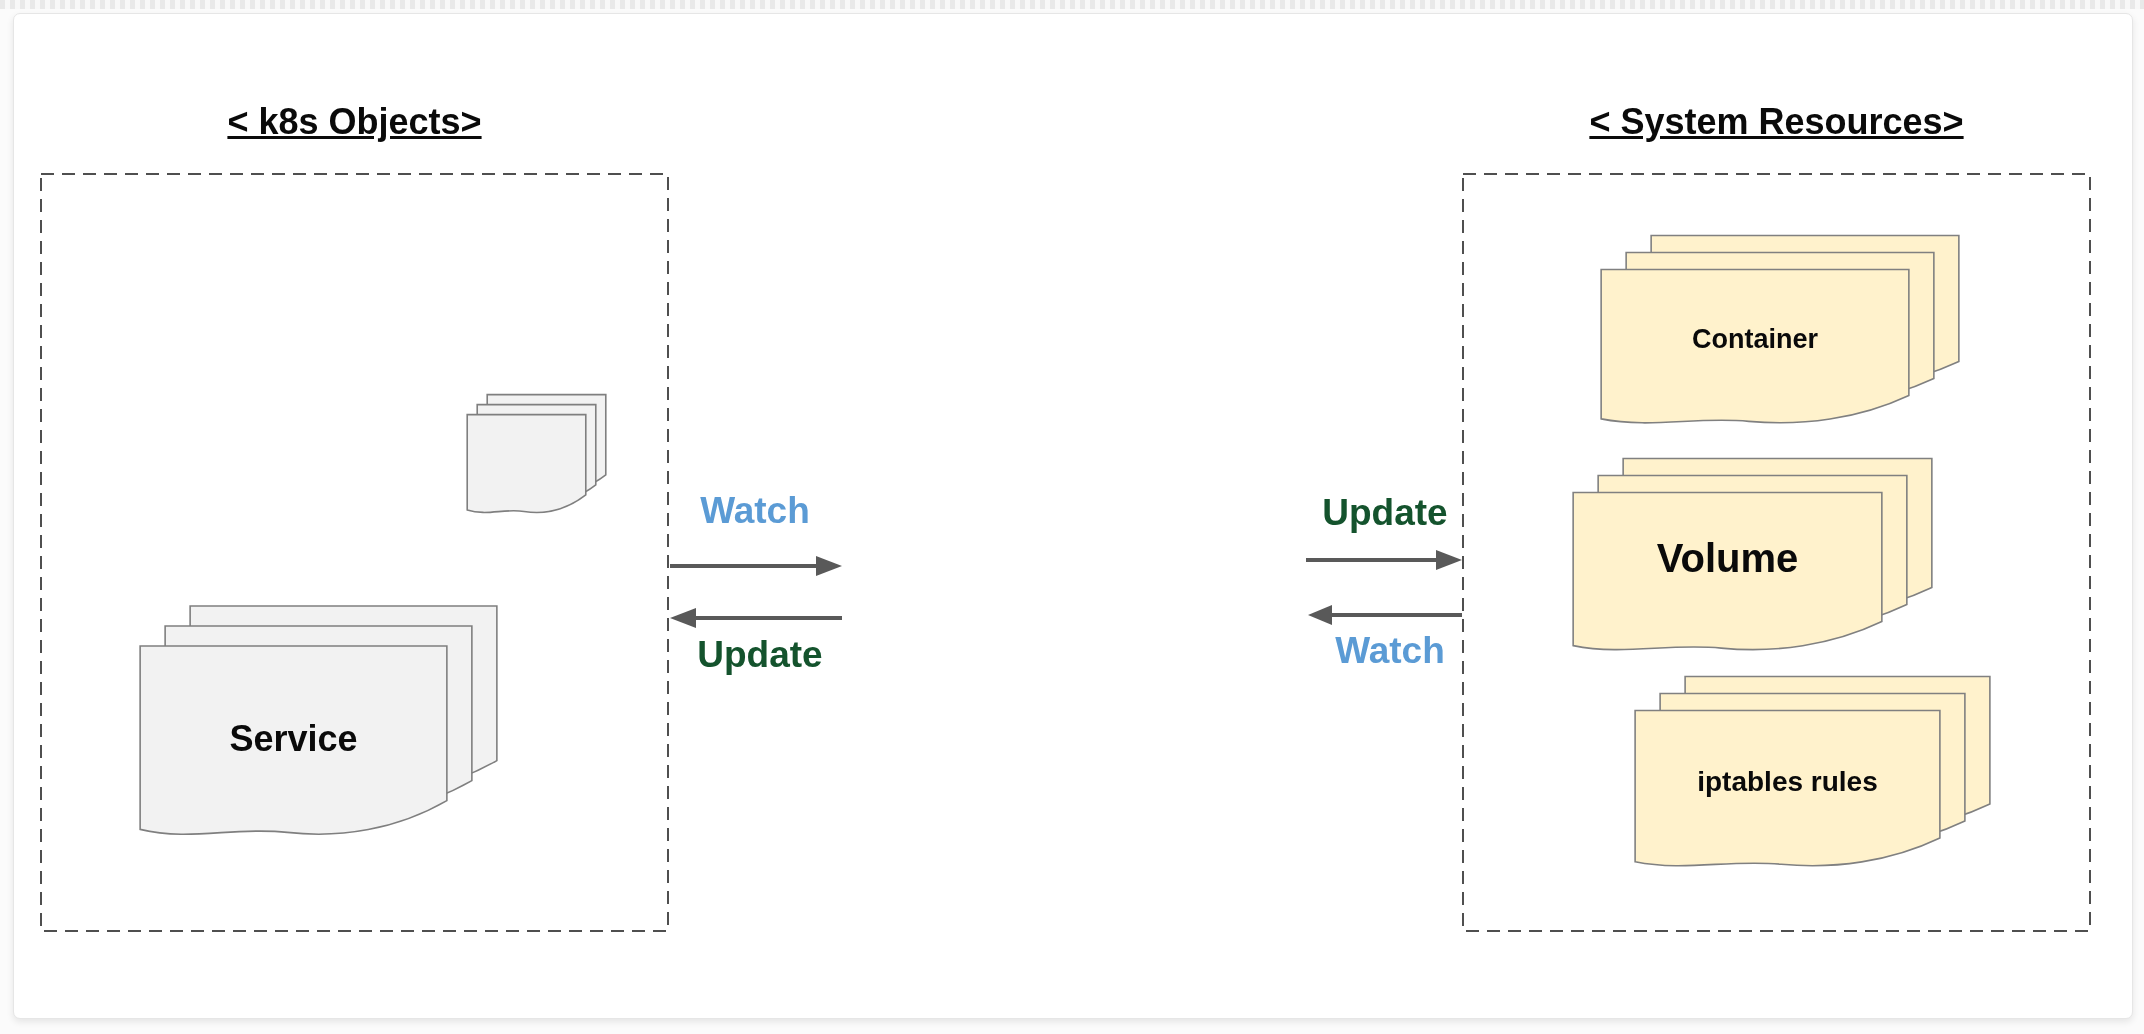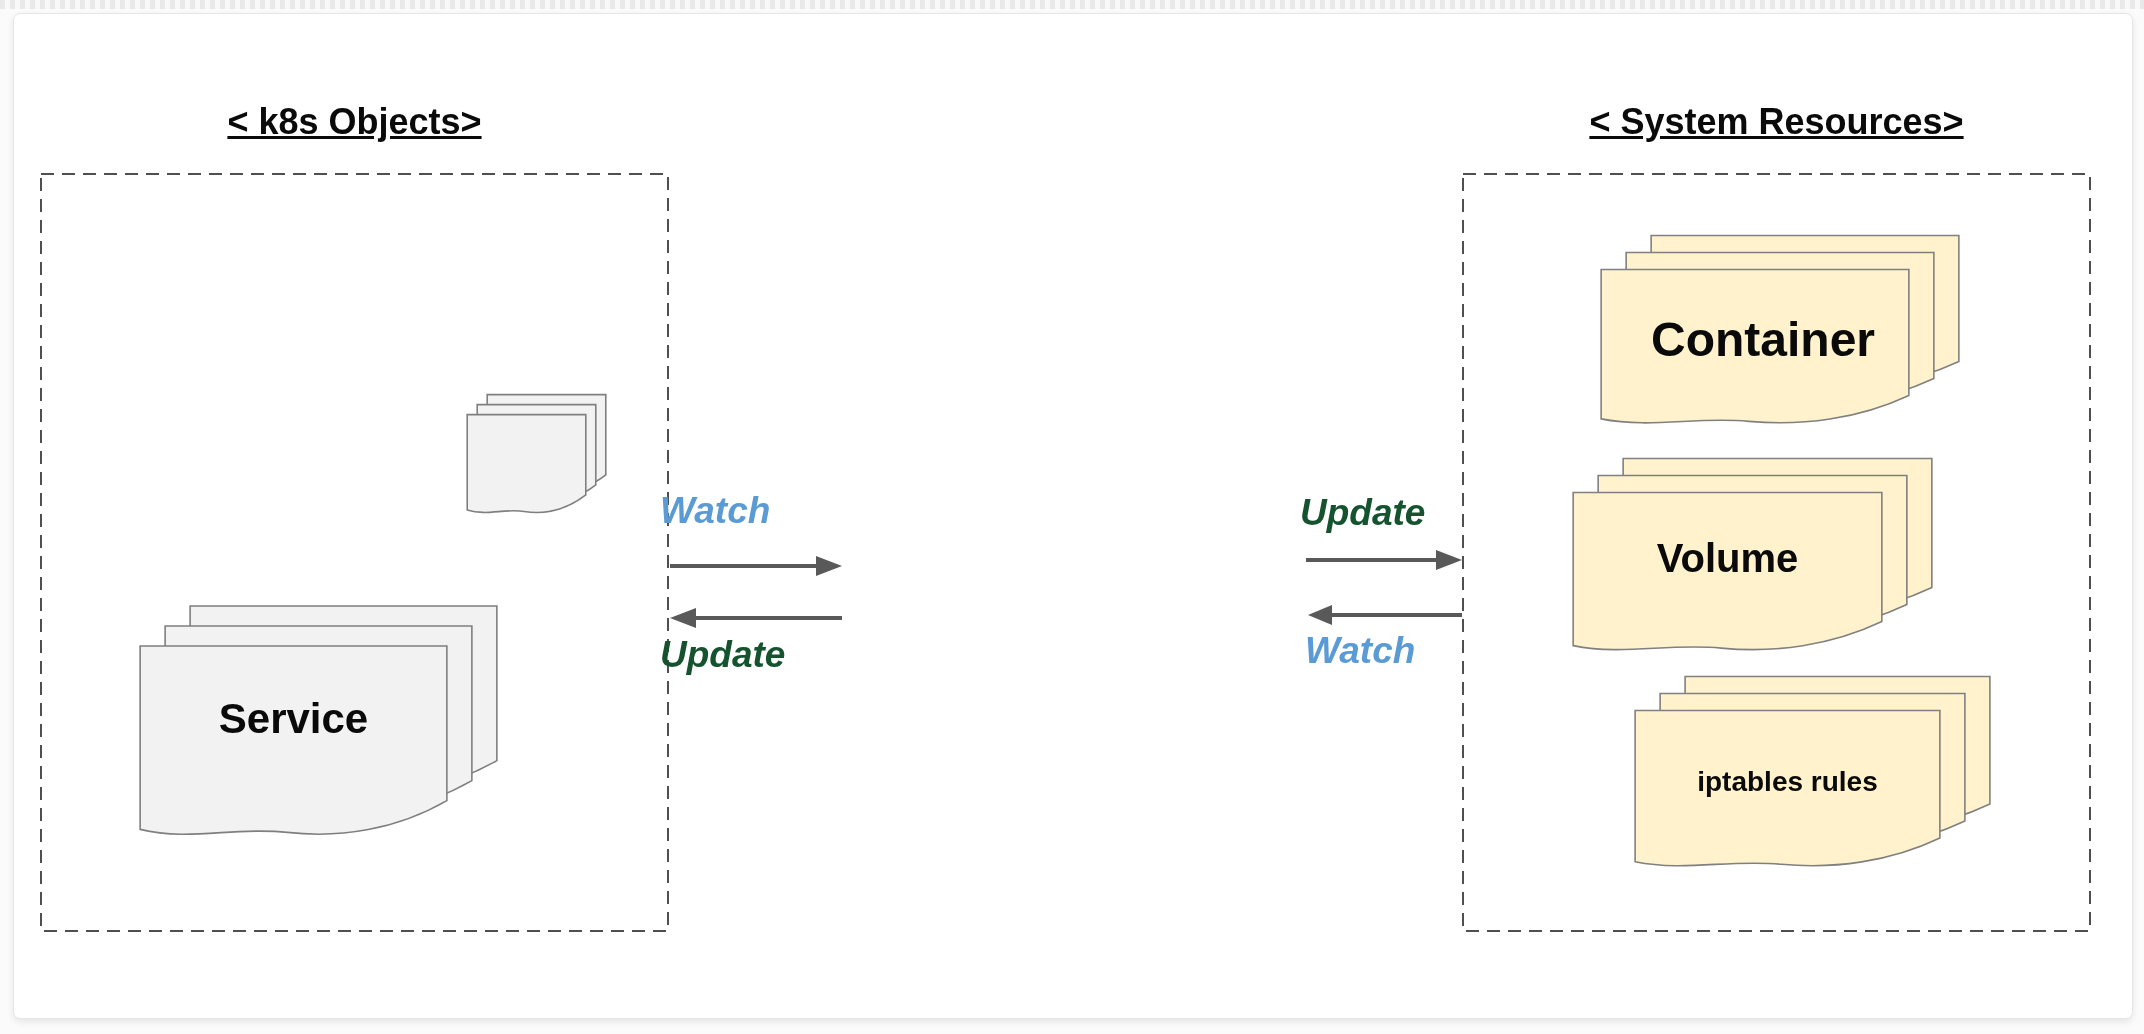--- a/index.html
+++ b/index.html
@@ -28,21 +28,21 @@
   .stack svg.doc-layer{position:absolute;left:0;top:0;overflow:visible;}
   .doc-gray path{fill:#f2f2f2;stroke:#7f7f7f;stroke-width:1.6;}
   .doc-yellow path{fill:#fff2cc;stroke:#808080;stroke-width:1.6;}
   .doc-black path{fill:#000000;stroke:#ffffff;stroke-width:3;}
   .doc-label{
     position:absolute;display:flex;align-items:center;justify-content:center;
     font-weight:bold;color:#0a0a0a;text-align:center;line-height:1.18;
   }
   .doc-label.white{color:#ffffff;}
   .edge-label{
-    position:absolute;font-weight:bold;font-style:italic;
+    position:absolute;font-weight:bold;text-align:center;
     font-size:37px;
   }
   .edge-label.watch{color:#5b9bd5;}
   .edge-label.update{color:#14532d;}
   .arrow{position:absolute;overflow:visible;}
   .arrow line{stroke:#595959;stroke-width:4;}
   .arrow polygon{fill:#595959;}
   .wrap-narrow{max-width:210px;display:inline-block;}
 </style>
 </head>
@@ -83,37 +83,37 @@
       <svg x="50" y="0" width="313" height="200" viewBox="0 0 200 132" preserveAspectRatio="none">
           <path vector-effect="non-scaling-stroke" d="M2,2 H198 V104 C166,123 130,129 96,125 C62,121 34,131 2,123 Z"></path>
         </svg>
       <svg x="25" y="20" width="313" height="200" viewBox="0 0 200 132" preserveAspectRatio="none">
           <path vector-effect="non-scaling-stroke" d="M2,2 H198 V104 C166,123 130,129 96,125 C62,121 34,131 2,123 Z"></path>
         </svg>
       <svg x="0" y="40" width="313" height="200" viewBox="0 0 200 132" preserveAspectRatio="none">
           <path vector-effect="non-scaling-stroke" d="M2,2 H198 V104 C166,123 130,129 96,125 C62,121 34,131 2,123 Z"></path>
         </svg>
     </svg>
-    <div class="doc-label" style="left:0;top:28px;width:313px;height:176px;font-size:42px;">Service</div>
+    <div class="doc-label" style="left:0;top:48px;width:313px;height:176px;font-size:36px;">Service</div>
   </div>
 
 
   <div class="stack" style="left:1598px;top:233px;width:364px;height:197px;">
     <svg class="doc-layer doc-yellow" width="364" height="197" viewBox="0 0 364 197">
       <svg x="50" y="0" width="314" height="163" viewBox="0 0 200 132" preserveAspectRatio="none">
           <path vector-effect="non-scaling-stroke" d="M2,2 H198 V104 C166,123 130,129 96,125 C62,121 34,131 2,123 Z"></path>
         </svg>
       <svg x="25" y="17" width="314" height="163" viewBox="0 0 200 132" preserveAspectRatio="none">
           <path vector-effect="non-scaling-stroke" d="M2,2 H198 V104 C166,123 130,129 96,125 C62,121 34,131 2,123 Z"></path>
         </svg>
       <svg x="0" y="34" width="314" height="163" viewBox="0 0 200 132" preserveAspectRatio="none">
           <path vector-effect="non-scaling-stroke" d="M2,2 H198 V104 C166,123 130,129 96,125 C62,121 34,131 2,123 Z"></path>
         </svg>
     </svg>
-    <div class="doc-label" style="left:8px;top:34px;width:314px;height:146px;font-size:48px;">Container</div>
+    <div class="doc-label" style="left:0;top:34px;width:314px;height:146px;font-size:27px;">Container</div>
   </div>
 
   <div class="stack" style="left:1570px;top:456px;width:365px;height:201px;">
     <svg class="doc-layer doc-yellow" width="365" height="201" viewBox="0 0 365 201">
       <svg x="50" y="0" width="315" height="167" viewBox="0 0 200 132" preserveAspectRatio="none">
           <path vector-effect="non-scaling-stroke" d="M2,2 H198 V104 C166,123 130,129 96,125 C62,121 34,131 2,123 Z"></path>
         </svg>
       <svg x="25" y="17" width="315" height="167" viewBox="0 0 200 132" preserveAspectRatio="none">
           <path vector-effect="non-scaling-stroke" d="M2,2 H198 V104 C166,123 130,129 96,125 C62,121 34,131 2,123 Z"></path>
         </svg>

